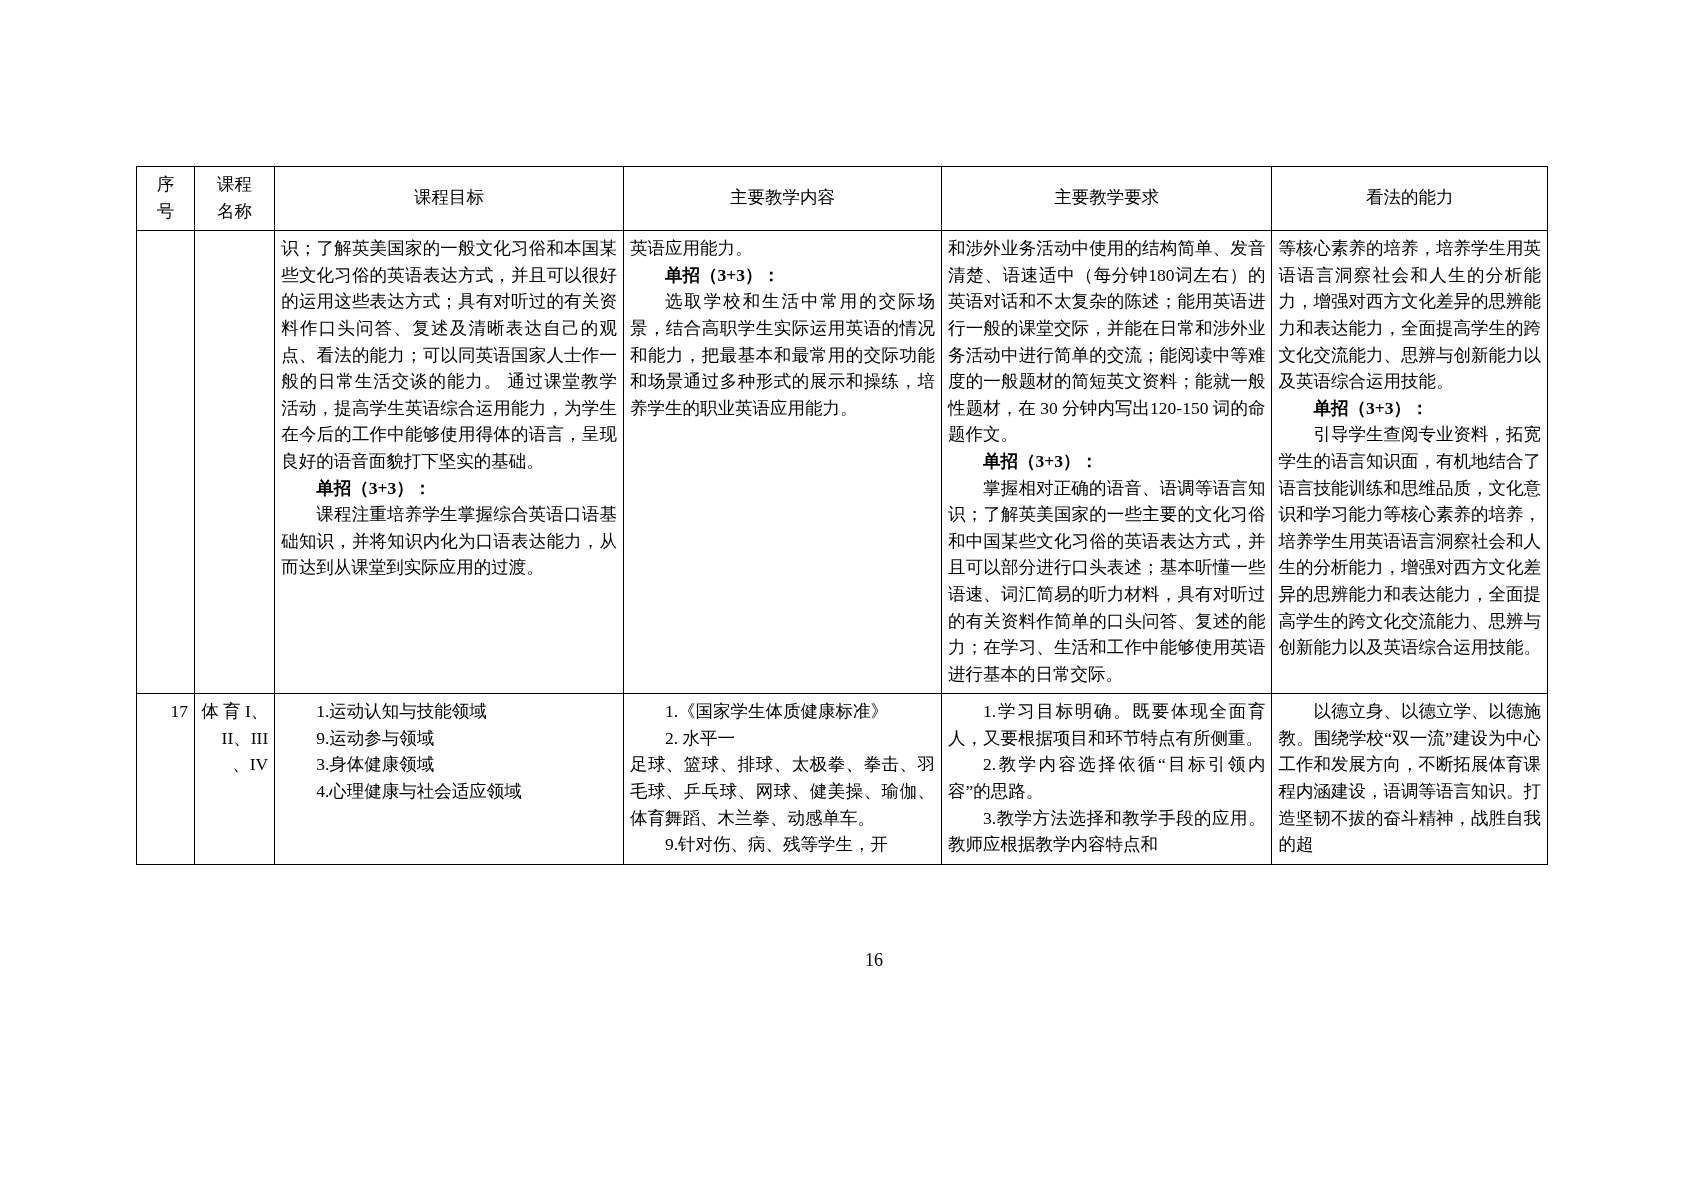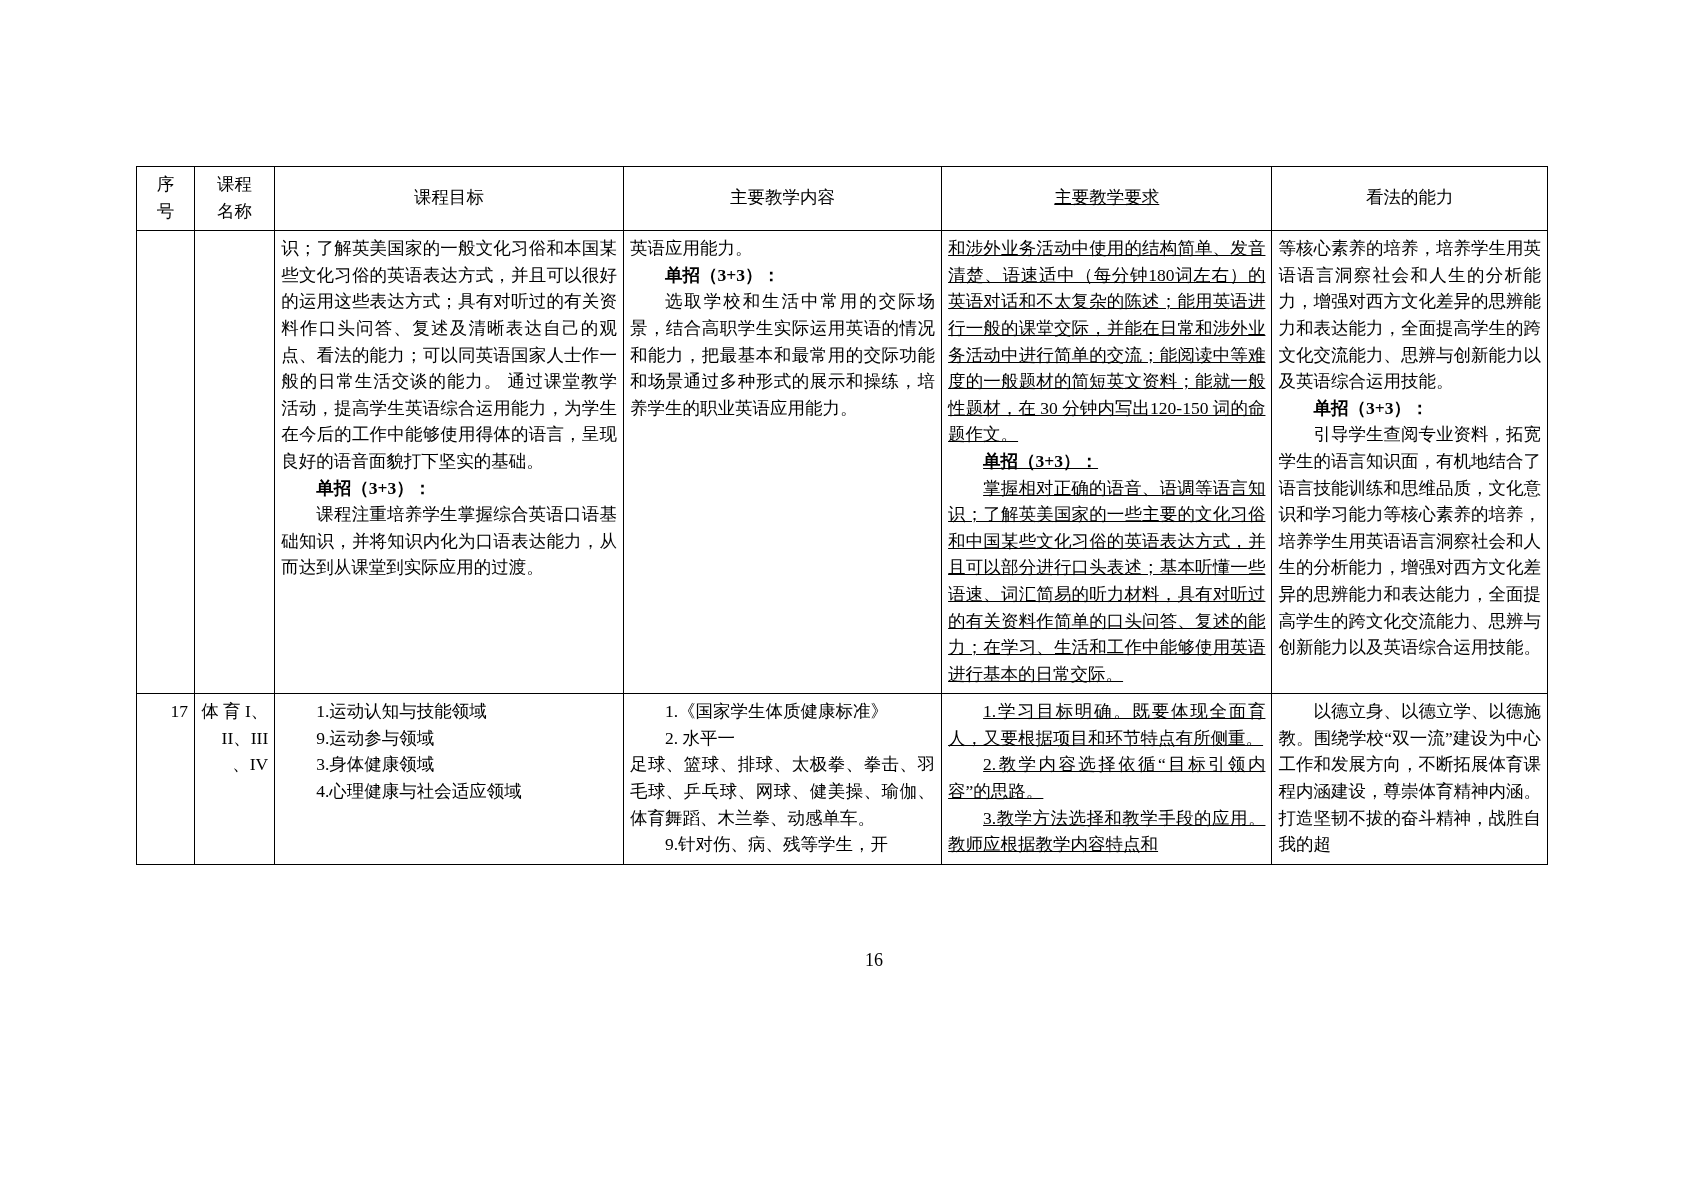--- a/index.html
+++ b/index.html
@@ -41,21 +41,21 @@
     text-align: center;
     vertical-align: middle !important;
     font-size: 19px;
     padding: 6px 4px;
     line-height: 1.32;
   }
   .col-no { width: 44px; }
   .col-name { width: 66px; }
   .col-goal { width: 330px; }
   .col-content { width: 300px; }
-  .col-req { width: 312px; text-decoration: underline; }
+  .col-req { width: 312px; }
   .col-ideo { width: 258px; }
 
   td.center-mid {
     text-align: right;
     vertical-align: middle;
   }
   .cell-text p {
     margin: 0;
     text-indent: 0;
   }
@@ -140,21 +140,21 @@
           <p class="indent">2. 水平一</p>
           <p>足球、篮球、排球、太极拳、拳击、羽毛球、乒乓球、网球、健美操、瑜伽、体育舞蹈、木兰拳、动感单车。</p>
           <p class="indent">9.针对伤、病、残等学生，开</p>
         </td>
         <td class="col-req cell-text justify">
           <p class="indent">1.学习目标明确。既要体现全面育人，又要根据项目和环节特点有所侧重。</p>
           <p class="indent">2.教学内容选择依循“目标引领内容”的思路。</p>
           <p class="indent">3.教学方法选择和教学手段的应用。教师应根据教学内容特点和</p>
         </td>
         <td class="col-ideo cell-text justify">
-          <p class="indent">以德立身、以德立学、以德施教。围绕学校“双一流”建设为中心工作和发展方向，不断拓展体育课程内涵建设，尊崇体育精神内涵。打造坚韧不拔的奋斗精神，战胜自我的超</p>
+          <p class="indent">以德立身、以德立学、以德施教。围绕学校“双一流”建设为中心工作和发展方向，不断拓展体育课程内涵建设，语调等语言知识。打造坚韧不拔的奋斗精神，战胜自我的超</p>
         </td>
       </tr>
 
     </tbody>
   </table>
 
   <div class="page-number">16</div>
 
 </div>
 

